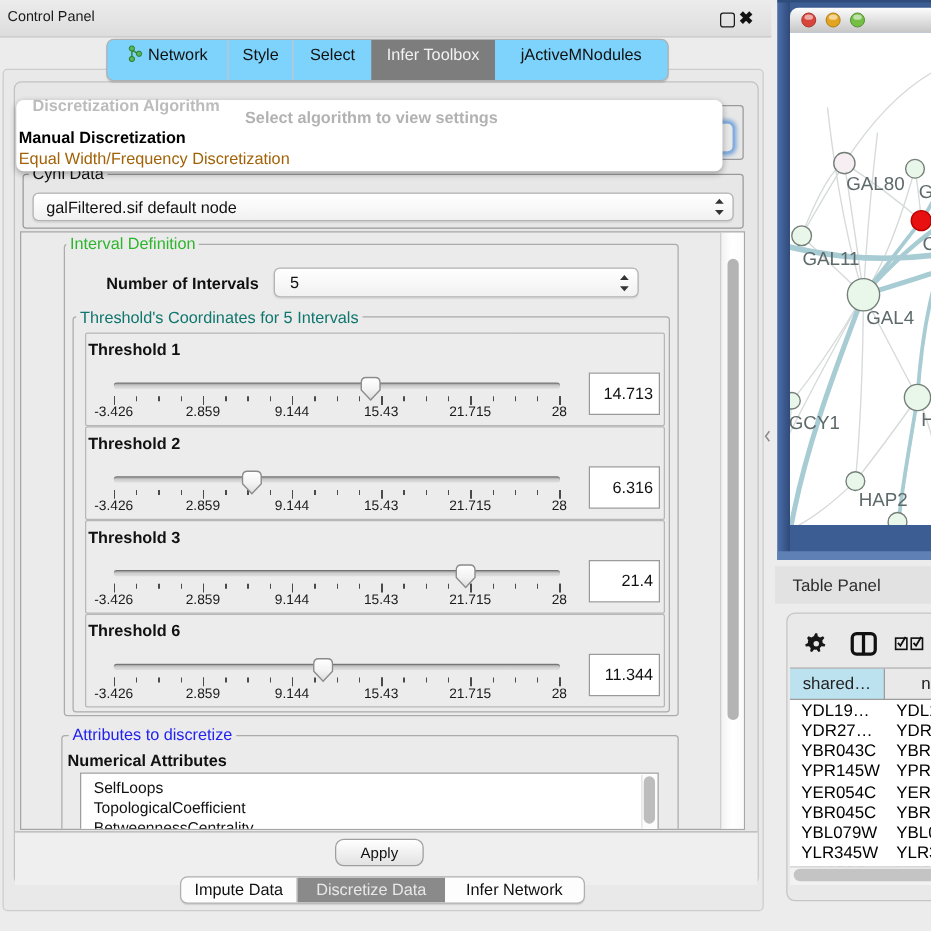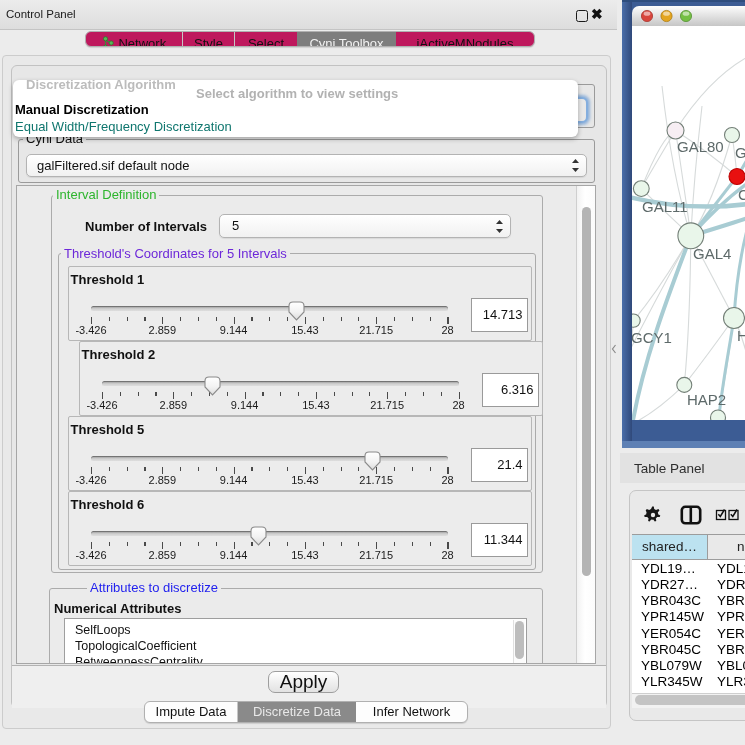--- a/index.html
+++ b/index.html
@@ -27,34 +27,34 @@
 
   <div class="abs" style="left:0;top:0;width:617px;height:29px;background:linear-gradient(#ececec,#dddddd);border-bottom:1px solid #c4c4c4;"></div>
   <div class="abs" style="left:6px;top:8px;font-size:11.5px;color:#1a1a1a;">Control Panel</div>
   <div class="abs" style="left:576px;top:10px;width:10px;height:10px;border:1.6px solid #1a1a1a;border-radius:2.5px;"></div>
   <div class="abs" style="left:591px;top:6px;font-size:14px;font-weight:bold;color:#111;">✖</div>
 
   <div class="abs" style="left:2px;top:55px;width:609px;height:674px;background:#e9e9e9;border:1px solid #cccccc;border-radius:4px;box-sizing:border-box;"></div>
 
   <div class="abs" style="left:11px;top:65px;width:596px;height:643px;background:#e7e7e7;border:1px solid #c2c2c2;border-radius:6px;box-sizing:border-box;"></div>
 
-  <div class="abs strip" style="left:85px;top:31px;width:450px;height:16px;background:#be185d;border:1px solid #b0b0b0;border-radius:6px;box-sizing:border-box;overflow:hidden;box-shadow:0 1px 1px rgba(0,0,0,.12);">
+  <div class="abs strip" style="left:85px;top:31px;width:450px;height:34px;background:#7dd3fc;border:1px solid #b0b0b0;border-radius:6px;box-sizing:border-box;overflow:hidden;box-shadow:0 1px 1px rgba(0,0,0,.12);">
     <div class="seg" style="width:96px;line-height:24px;">
       <svg width="13" height="14" style="vertical-align:-2px" viewBox="0 0 13 14">
         <line x1="3.5" y1="2.5" x2="3.5" y2="11.5" stroke="#3d8a3d" stroke-width="1.3"></line>
         <line x1="3.5" y1="4" x2="8.5" y2="7" stroke="#3d8a3d" stroke-width="1.2"></line>
         <circle cx="3.5" cy="2.8" r="2.1" fill="#57b657" stroke="#2c7a2c" stroke-width="0.8"></circle>
         <circle cx="9.2" cy="7" r="2.1" fill="#57b657" stroke="#2c7a2c" stroke-width="0.8"></circle>
         <circle cx="3.5" cy="11.2" r="2.1" fill="#57b657" stroke="#2c7a2c" stroke-width="0.8"></circle>
       </svg> Network</div>
       <div class="seg" style="width:1px;background:#c6c6c6;"></div>
     <div class="seg" style="width:51px;line-height:24px;">Style</div>
       <div class="seg" style="width:1px;background:#c6c6c6;"></div>
     <div class="seg" style="width:62px;line-height:24px;">Select</div>
-    <div class="seg" style="width:99px;line-height:24px;background:#7d7d7d;color:#f2f2f2;">Cyni Toolbox</div>
+    <div class="seg" style="width:99px;line-height:24px;background:#7d7d7d;color:#f2f2f2;">Infer Toolbox</div>
     <div class="seg" style="width:138px;line-height:24px;">jActiveMNodules</div>
   </div>
 
   <div class="gbox" style="left:18px;top:84px;width:575px;height:42px;border-color:#9a9a9a;"></div>
   <div class="abs" style="left:26px;top:97px;width:558px;height:22px;background:#e8e8e8;border:2px solid #84aede;border-radius:6px;box-shadow:0 0 3px 1.5px rgba(90,145,210,.6);"></div>
 
   <div class="gbox" style="left:18px;top:139px;width:575px;height:42px;border-color:#9a9a9a;"></div>
   <div class="gtitle" style="left:23px;top:132px;background:#e7e7e7;color:#111;">Cyni Data</div>
   <div class="combo" style="left:26px;top:154px;width:559px;height:21px;line-height:21px;">
     <span style="padding-left:10px;">galFiltered.sif default node</span>
@@ -75,21 +75,21 @@
     <div class="abs bold" style="left:68px;top:33px;font-size:13px;color:#111;">Number of Intervals</div>
     <div class="combo" style="left:202px;top:28px;width:290px;height:22px;line-height:22px;">
       <span style="padding-left:12px;">5</span>
       <svg class="arr" style="top:4px;" width="9" height="15" viewBox="0 0 9 15">
         <path d="M1 5 L4.5 1 L8 5 Z" fill="#333"></path>
           <path d="M1 10 L4.5 14 L8 10 Z" fill="#333"></path>
       </svg>
     </div>
 
     <div class="gbox" style="left:41px;top:67px;width:476px;height:315px;"></div>
-    <div class="gtitle" style="left:44px;top:61px;background:#ebebeb;color:#6d28d9;">Threshold's Coordinates for 5 Intervals</div>
+    <div class="gtitle" style="left:44px;top:61px;background:#ebebeb;color:#0f766e;">Threshold's Coordinates for 5 Intervals</div>
 
     <div class="tpanel" style="left:50.5px;top:80px;width:462px;height:73px;">
       <div class="ttitle">Threshold 1</div>
       <div class="track" style="left:22.5px;top:38.5px;width:356.5px;"></div>
       <div class="ticks" style="left:22px;top:49.5px;width:358px;height:4px;background:repeating-linear-gradient(to right,#4a4a4a 0,#4a4a4a 1.1px,transparent 1.1px,transparent 17.825px);"></div>
       <div class="ticks" style="left:22px;top:49.5px;width:358px;height:7px;background:repeating-linear-gradient(to right,#4a4a4a 0,#4a4a4a 1.1px,transparent 1.1px,transparent 71.3px);"></div>
       <svg class="abs" style="left:219.8px;top:34px;" width="17" height="20" viewBox="0 0 17 20">
         <defs>
             <linearGradient id="thg80" x1="0" y1="0" x2="0" y2="1">
           <stop offset="0" stop-color="#ffffff"></stop>
@@ -100,21 +100,21 @@
         <path d="M1 5 Q1 1 5 1 L12 1 Q16 1 16 5 L16 11 L8.5 19 L1 11 Z" fill="url(#thg80)" stroke="#8a8a8a" stroke-width="1.1"></path>
       </svg>
       <div class="tl" style="left:22.5px;top:56.5px;">-3.426</div>
       <div class="tl" style="left:93.8px;top:56.5px;">2.859</div>
       <div class="tl" style="left:165.1px;top:56.5px;">9.144</div>
       <div class="tl" style="left:236.4px;top:56.5px;">15.43</div>
       <div class="tl" style="left:307.7px;top:56.5px;">21.715</div>
       <div class="tl" style="left:379px;top:56.5px;">28</div>
       <div class="vbox" style="left:402px;top:31px;width:57px;height:33.5px;line-height:31.5px;">14.713</div>
     </div>
-    <div class="tpanel" style="left:50.5px;top:155px;width:462px;height:73px;margin-left:11px;">
+    <div class="tpanel" style="left:50.5px;top:155px;width:462px;height:73px;">
       <div class="ttitle">Threshold 2</div>
       <div class="track" style="left:22.5px;top:38.5px;width:356.5px;"></div>
       <div class="ticks" style="left:22px;top:49.5px;width:358px;height:4px;background:repeating-linear-gradient(to right,#4a4a4a 0,#4a4a4a 1.1px,transparent 1.1px,transparent 17.825px);"></div>
       <div class="ticks" style="left:22px;top:49.5px;width:358px;height:7px;background:repeating-linear-gradient(to right,#4a4a4a 0,#4a4a4a 1.1px,transparent 1.1px,transparent 71.3px);"></div>
       <svg class="abs" style="left:124.5px;top:34px;" width="17" height="20" viewBox="0 0 17 20">
         <defs>
             <linearGradient id="thg155" x1="0" y1="0" x2="0" y2="1">
           <stop offset="0" stop-color="#ffffff"></stop>
               <stop offset="0.55" stop-color="#f2f2f2"></stop>
               <stop offset="1" stop-color="#dcdcdc"></stop>
@@ -124,21 +124,21 @@
       </svg>
       <div class="tl" style="left:22.5px;top:56.5px;">-3.426</div>
       <div class="tl" style="left:93.8px;top:56.5px;">2.859</div>
       <div class="tl" style="left:165.1px;top:56.5px;">9.144</div>
       <div class="tl" style="left:236.4px;top:56.5px;">15.43</div>
       <div class="tl" style="left:307.7px;top:56.5px;">21.715</div>
       <div class="tl" style="left:379px;top:56.5px;">28</div>
       <div class="vbox" style="left:402px;top:31px;width:57px;height:33.5px;line-height:31.5px;">6.316</div>
     </div>
     <div class="tpanel" style="left:50.5px;top:230px;width:462px;height:73px;">
-      <div class="ttitle">Threshold 5</div>
+      <div class="ttitle">Threshold 3</div>
       <div class="track" style="left:22.5px;top:38.5px;width:356.5px;"></div>
       <div class="ticks" style="left:22px;top:49.5px;width:358px;height:4px;background:repeating-linear-gradient(to right,#4a4a4a 0,#4a4a4a 1.1px,transparent 1.1px,transparent 17.825px);"></div>
       <div class="ticks" style="left:22px;top:49.5px;width:358px;height:7px;background:repeating-linear-gradient(to right,#4a4a4a 0,#4a4a4a 1.1px,transparent 1.1px,transparent 71.3px);"></div>
       <svg class="abs" style="left:295.6px;top:34px;" width="17" height="20" viewBox="0 0 17 20">
         <defs>
             <linearGradient id="thg230" x1="0" y1="0" x2="0" y2="1">
           <stop offset="0" stop-color="#ffffff"></stop>
               <stop offset="0.55" stop-color="#f2f2f2"></stop>
               <stop offset="1" stop-color="#dcdcdc"></stop>
             </linearGradient>
@@ -171,37 +171,37 @@
       <div class="tl" style="left:22.5px;top:56.5px;">-3.426</div>
       <div class="tl" style="left:93.8px;top:56.5px;">2.859</div>
       <div class="tl" style="left:165.1px;top:56.5px;">9.144</div>
       <div class="tl" style="left:236.4px;top:56.5px;">15.43</div>
       <div class="tl" style="left:307.7px;top:56.5px;">21.715</div>
       <div class="tl" style="left:379px;top:56.5px;">28</div>
       <div class="vbox" style="left:402px;top:31px;width:57px;height:33.5px;line-height:31.5px;">11.344</div>
     </div>
 
     <div class="gbox" style="left:32px;top:402px;width:492px;height:90px;"></div>
-    <div class="gtitle" style="left:38px;top:395px;background:#ebebeb;color:#2222ee;margin-left:32px;">Attributes to discretize</div>
+    <div class="gtitle" style="left:38px;top:395px;background:#ebebeb;color:#2222ee;">Attributes to discretize</div>
     <div class="abs bold" style="left:37px;top:415px;font-size:13px;color:#111;">Numerical Attributes</div>
     <div class="abs" style="left:47px;top:432px;width:463px;height:60px;background:#ffffff;border:1px solid #9e9e9e;box-sizing:border-box;font-size:12.5px;color:#111;">
       <div style="padding:3px 0 0 10px;line-height:16px;">SelfLoops<br>TopologicalCoefficient<br>BetweennessCentrality</div>
       <div class="abs" style="right:1px;top:1px;width:11px;height:58px;background:#fcfcfc;border-left:1px solid #e0e0e0;"></div>
       <div class="abs" style="right:2px;top:2px;width:9px;height:38px;background:#bdbdbd;border-radius:4.5px;"></div>
     </div>
   </div>
 
   <div class="abs" style="left:13px;top:80px;width:565px;height:57px;background:#ffffff;border-radius:6px;box-shadow:0 2px 5px rgba(0,0,0,.3);"></div>
   <div class="abs" style="left:26px;top:77px;font-size:13px;color:#bcbcbc;font-weight:bold;">Discretization Algorithm</div>
   <div class="abs" style="left:196px;top:86px;font-size:13px;color:#b2b2b2;font-weight:bold;">Select algorithm to view settings</div>
   <div class="abs" style="left:15px;top:102px;font-size:13px;font-weight:bold;color:#000;">Manual Discretization</div>
-  <div class="abs" style="left:15px;top:119px;font-size:13px;color:#0f766e;">Equal Width/Frequency Discretization</div>
+  <div class="abs" style="left:15px;top:119px;font-size:13px;color:#a16207;">Equal Width/Frequency Discretization</div>
 
   <div class="abs" style="left:12px;top:665px;width:594px;height:42px;background:#efefef;border-top:1px solid #b2b2b2;"></div>
-  <div class="abs" style="left:268px;top:671px;width:69px;height:20px;background:linear-gradient(#ffffff,#e2e2e2);border:1px solid #9e9e9e;border-radius:7px;font-size:19px;color:#111;text-align:center;line-height:20px;">Apply</div>
+  <div class="abs" style="left:268px;top:671px;width:69px;height:20px;background:linear-gradient(#ffffff,#e2e2e2);border:1px solid #9e9e9e;border-radius:7px;font-size:12px;color:#111;text-align:center;line-height:20px;">Apply</div>
 
   <div class="abs strip" style="left:144px;top:701px;width:324px;height:22px;background:#fdfdfd;border:1px solid #b0b0b0;border-radius:6px;box-sizing:border-box;overflow:hidden;box-shadow:0 1px 1px rgba(0,0,0,.12);">
     <div class="seg" style="width:92px;line-height:20px;">Impute Data</div>
       <div class="seg" style="width:1px;background:#c6c6c6;"></div>
     <div class="seg" style="width:118px;line-height:20px;background:#8a8a8a;color:#e8e8e8;">Discretize Data</div>
     <div class="seg" style="width:111px;line-height:20px;">Infer Network</div>
   </div>
 
   <svg class="abs" style="left:611px;top:344px;" width="6" height="10" viewBox="0 0 6 10">
       <path d="M4.5 1 L1.5 5 L4.5 9" fill="none" stroke="#8a8a8a" stroke-width="1.2"></path>

